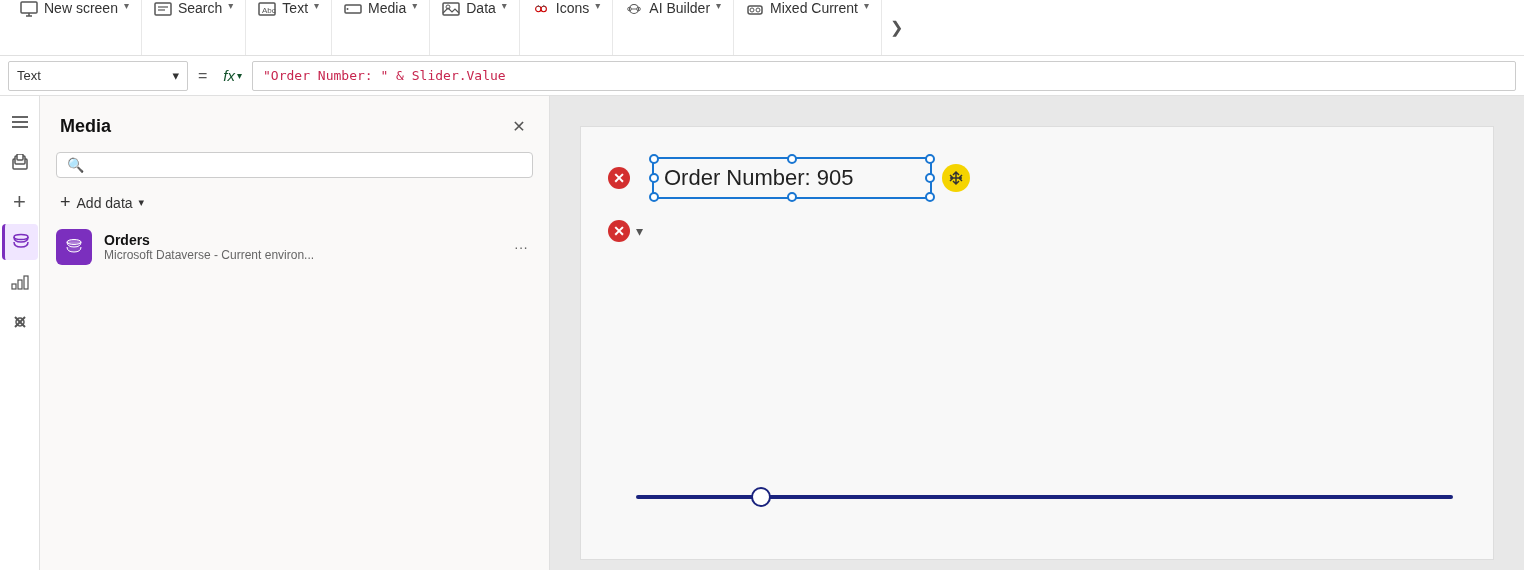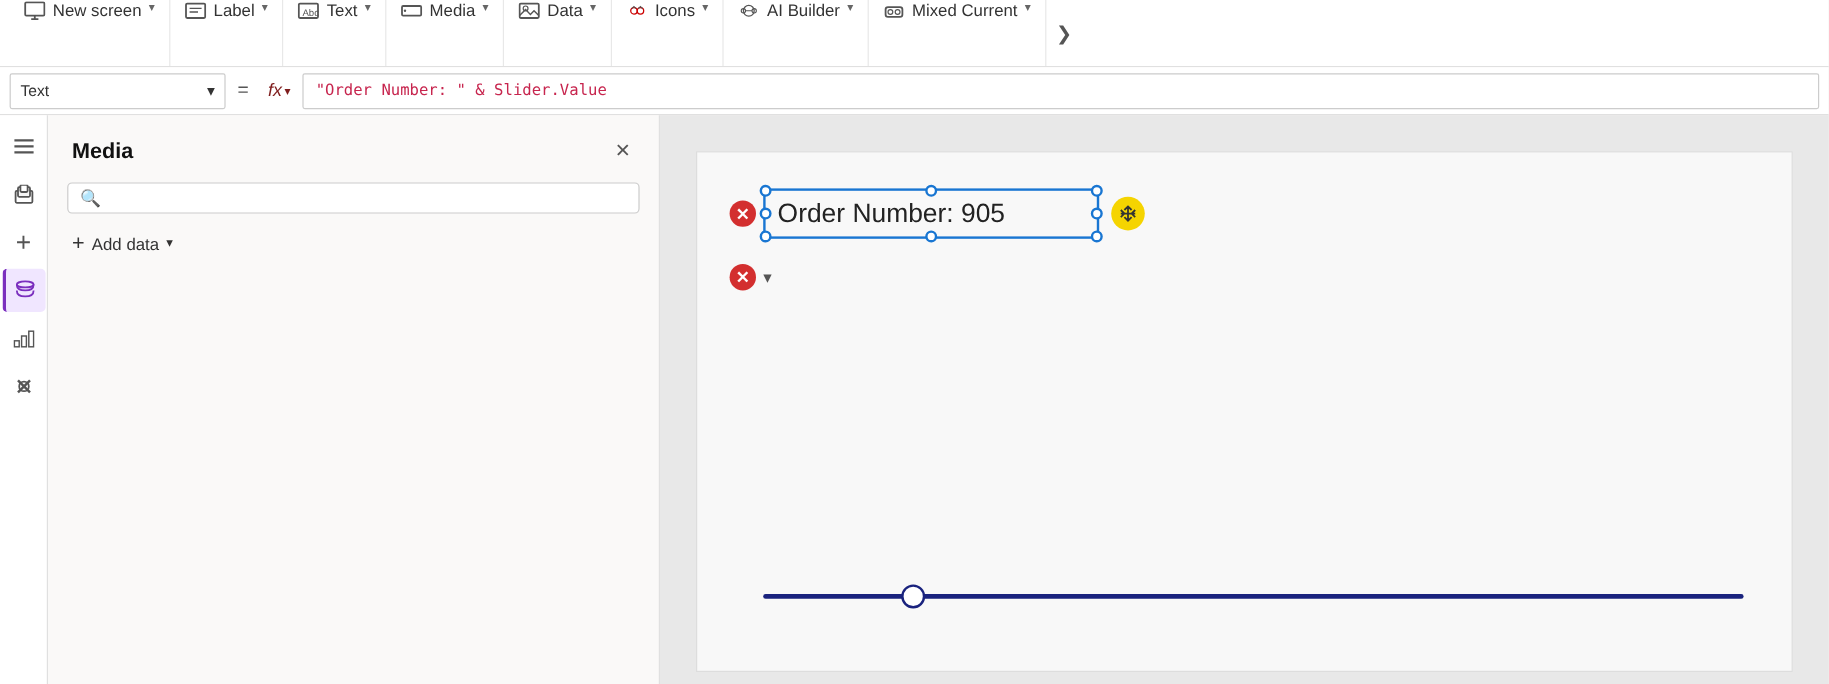--- a/index.html
+++ b/index.html
@@ -75,21 +75,21 @@
       color: #555;
       font-size: 16px;
       padding: 0 6px;
     }
     .formula-fx {
       display: flex;
       align-items: center;
       gap: 2px;
       padding: 0 6px;
       cursor: pointer;
-      color: #7f1d1d;
+      color: #14532d;
     }
     .formula-input {
       flex: 1;
       height: 30px;
       border: 1px solid #ccc;
       border-radius: 2px;
       padding: 0 10px;
       font-size: 13px;
       font-family: 'Segoe UI', monospace;
       color: #c7254e;
@@ -335,21 +335,21 @@
   </div>
 
   <div class="toolbar-item">
     <span class="toolbar-icon">
       <svg width="18" height="16" viewBox="0 0 18 16" fill="none" xmlns="http://www.w3.org/2000/svg">
         <rect x="1" y="2" width="16" height="12" rx="1" stroke="#555" stroke-width="1.5" fill="none"></rect>
         <line x1="4" y1="6" x2="14" y2="6" stroke="#555" stroke-width="1.2"></line>
         <line x1="4" y1="9" x2="11" y2="9" stroke="#555" stroke-width="1.2"></line>
       </svg>
     </span>
-    <span>Label</span>
+    <span>Search</span>
     <span class="toolbar-caret">▾</span>
   </div>
 
   <div class="toolbar-item">
     <span class="toolbar-icon">
       <svg width="18" height="16" viewBox="0 0 18 16" fill="none" xmlns="http://www.w3.org/2000/svg">
         <rect x="1" y="2" width="16" height="12" rx="1" stroke="#555" stroke-width="1.5" fill="none"></rect>
         <text x="4" y="12" font-size="8" fill="#555" font-family="Arial">Abc</text>
       </svg>
     </span>
@@ -489,28 +489,42 @@
         <span class="search-icon">🔍</span>
       </div>
     </div>
 
     <div class="add-data-btn">
       <span style="font-size:18px; font-weight:300;">+</span>
       <span>Add data</span>
       <span style="font-size:11px;">▾</span>
     </div>
 
+    <div class="data-source-item">
+      <div class="data-source-icon">
+        <svg width="20" height="20" viewBox="0 0 20 20" fill="none">
+          <ellipse cx="10" cy="5" rx="7" ry="2.5" fill="rgba(255,255,255,0.3)" stroke="white" stroke-width="1"></ellipse>
+          <path d="M3 5 Q3 10 10 10 Q17 10 17 5" stroke="white" stroke-width="1" fill="rgba(255,255,255,0.15)"></path>
+          <path d="M3 10 Q3 15 10 15 Q17 15 17 10" stroke="white" stroke-width="1" fill="rgba(255,255,255,0.15)"></path>
+        </svg>
+      </div>
+      <div class="data-source-info">
+        <div class="data-source-name">Orders</div>
+        <div class="data-source-desc">Microsoft Dataverse - Current environ...</div>
+      </div>
+      <div class="data-source-menu">···</div>
+    </div>
   </div>
 
   <div class="canvas-area">
     <div class="canvas-bg">
 
       <div class="error-badge error-badge-1">✕</div>
 
-      <div class="canvas-text-element" style="position:absolute; top:30px; left:55px; border:2px solid #1976d2; padding:6px 10px; min-width:280px;">
+      <div class="canvas-text-element" style="position:absolute; top:30px; left:71px; border:2px solid #1976d2; padding:6px 10px; min-width:280px;">
         
         <div class="handle tl"></div>
         <div class="handle tc"></div>
         <div class="handle tr"></div>
         <div class="handle mr"></div>
         <div class="handle br"></div>
         <div class="handle bc"></div>
         <div class="handle bl"></div>
         <div class="handle ml"></div>
 

